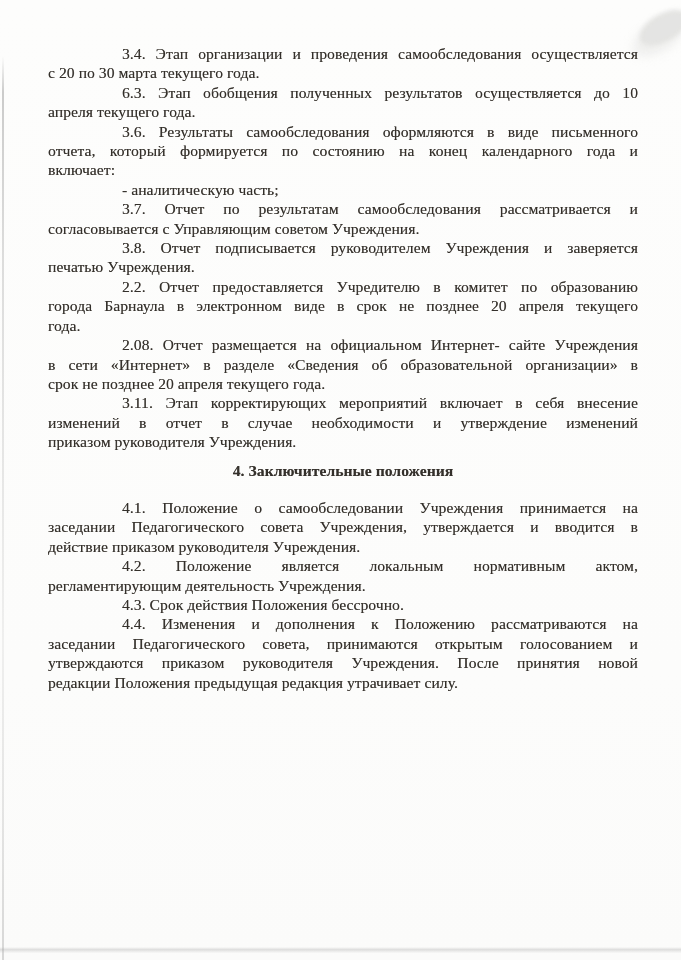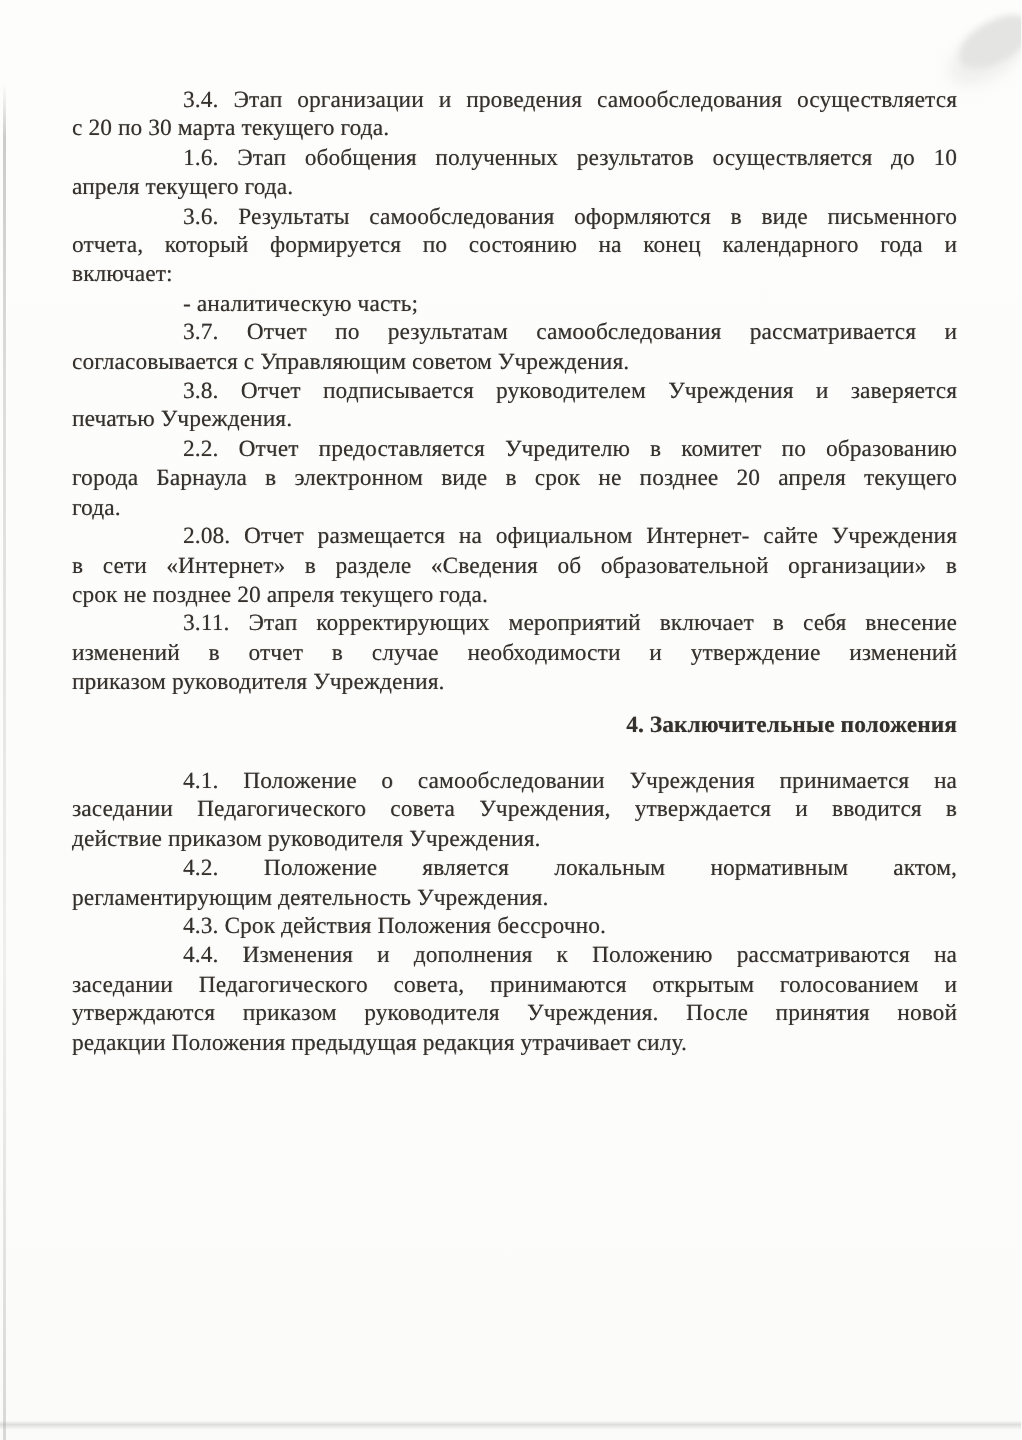--- a/index.html
+++ b/index.html
@@ -11,40 +11,40 @@
     position: relative;
     width: 681px;
     height: 960px;
     overflow: hidden;
     background: linear-gradient(180deg, #fdfdfc 0%, #fcfcfb 70%, #fbfbfa 100%);
     font-family: "Liberation Serif", "DejaVu Serif", serif;
   }
   .text-column {
     position: absolute;
     left: 48px;
-    top: 57px;
+    top: 44px;
     width: 590px;
     color: #34302b;
     font-size: 15.5px;
     text-shadow: 0.2px 0.2px 0.5px rgba(58, 52, 45, 0.55);
     letter-spacing: 0.1px;
   }
   .para { margin: 0; }
   .tline {
     line-height: 19.4px;
     text-align: justify;
     text-align-last: justify;
     white-space: normal;
   }
   .tline.last { text-align-last: left; }
   .tline.first { text-indent: 74px; }
   .heading {
     line-height: 19.4px;
     font-weight: bold;
-    text-align: right;
+    text-align: center;
     margin: 9px 0 18px 0;
   }
   
   .artifact { position: absolute; pointer-events: none; }
   .left-line {
     left: 2px;
     top: 56px;
     width: 2px;
     height: 904px;
     background: linear-gradient(to bottom,
@@ -85,21 +85,21 @@
 <div class="scan-root">
   <div class="artifact left-line"></div>
   <div class="artifact bottom-line"></div>
   <div class="artifact tr-smudge"></div>
   <div class="text-column">
       <div class="para">
         <div class="tline first">3.4. Этап организации и проведения самообследования осуществляется</div>
         <div class="tline last">с 20 по 30 марта текущего года.</div>
       </div>
       <div class="para">
-        <div class="tline first">1.6. Этап обобщения полученных результатов осуществляется до 10</div>
+        <div class="tline first">6.3. Этап обобщения полученных результатов осуществляется до 10</div>
         <div class="tline last">апреля текущего года.</div>
       </div>
       <div class="para">
         <div class="tline first">3.6. Результаты самообследования оформляются в виде письменного</div>
         <div class="tline">отчета, который формируется по состоянию на конец календарного года и</div>
         <div class="tline last">включает:</div>
       </div>
       <div class="para">
         <div class="tline first last">- аналитическую часть;</div>
       </div>

